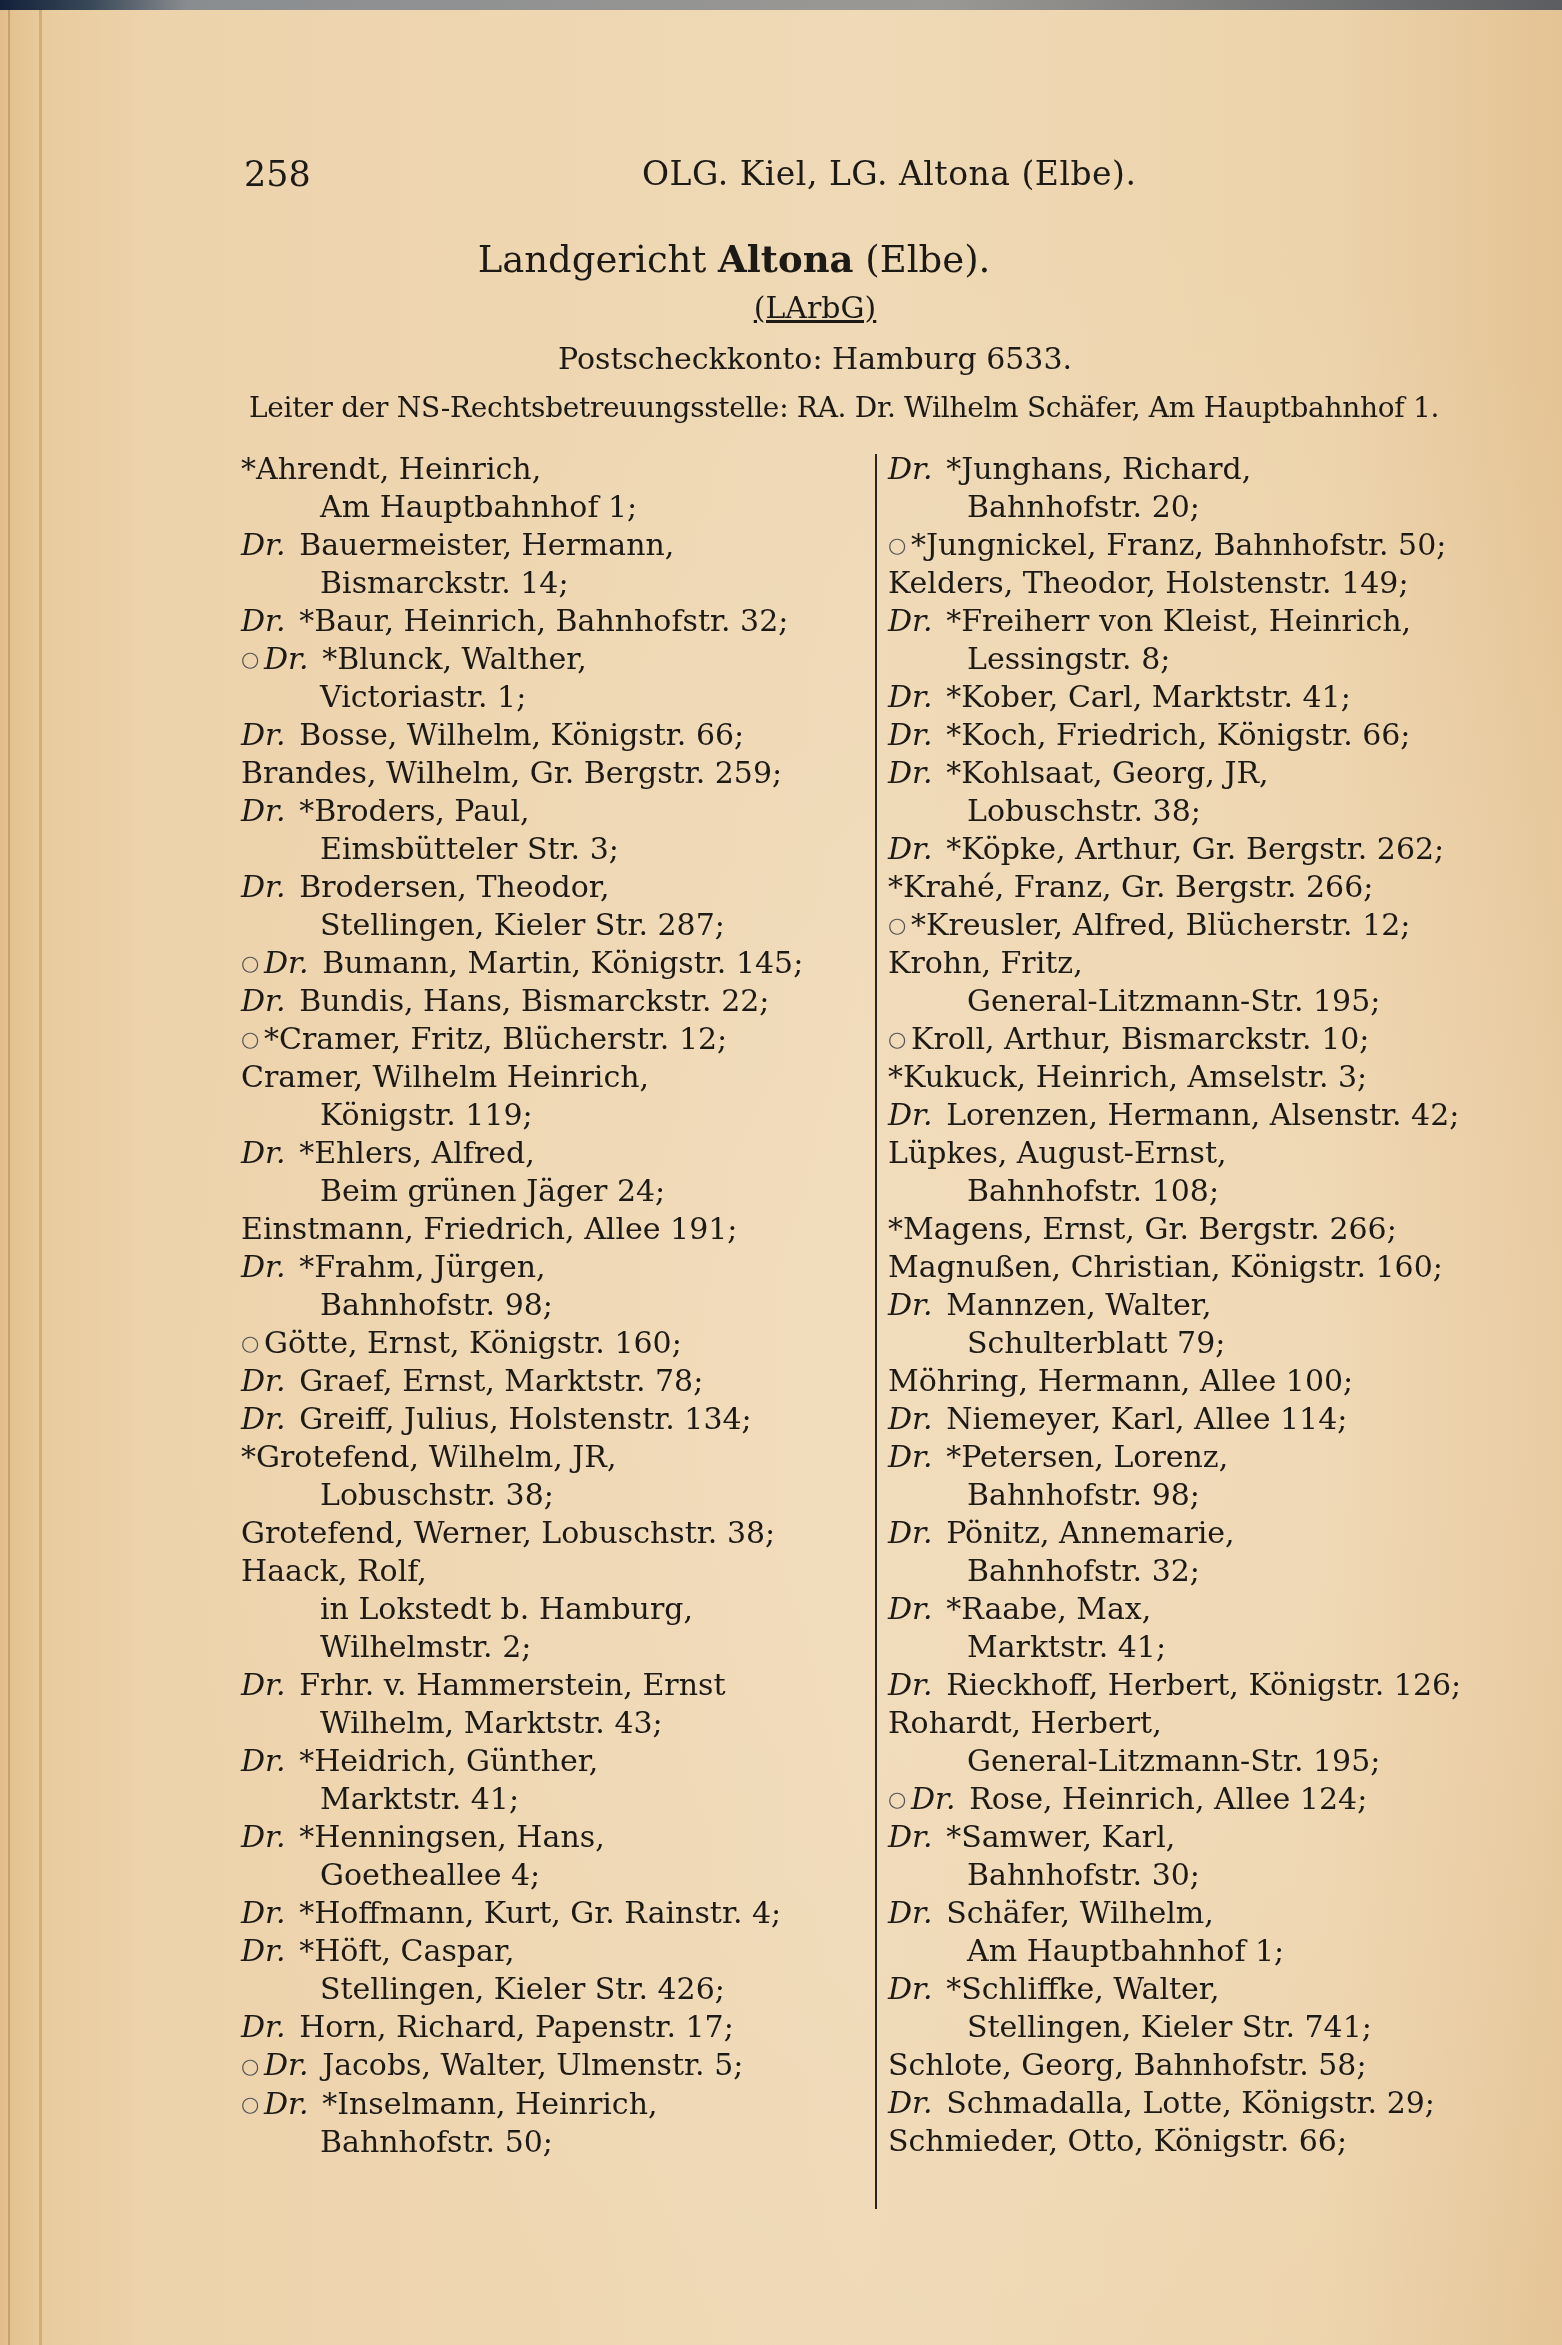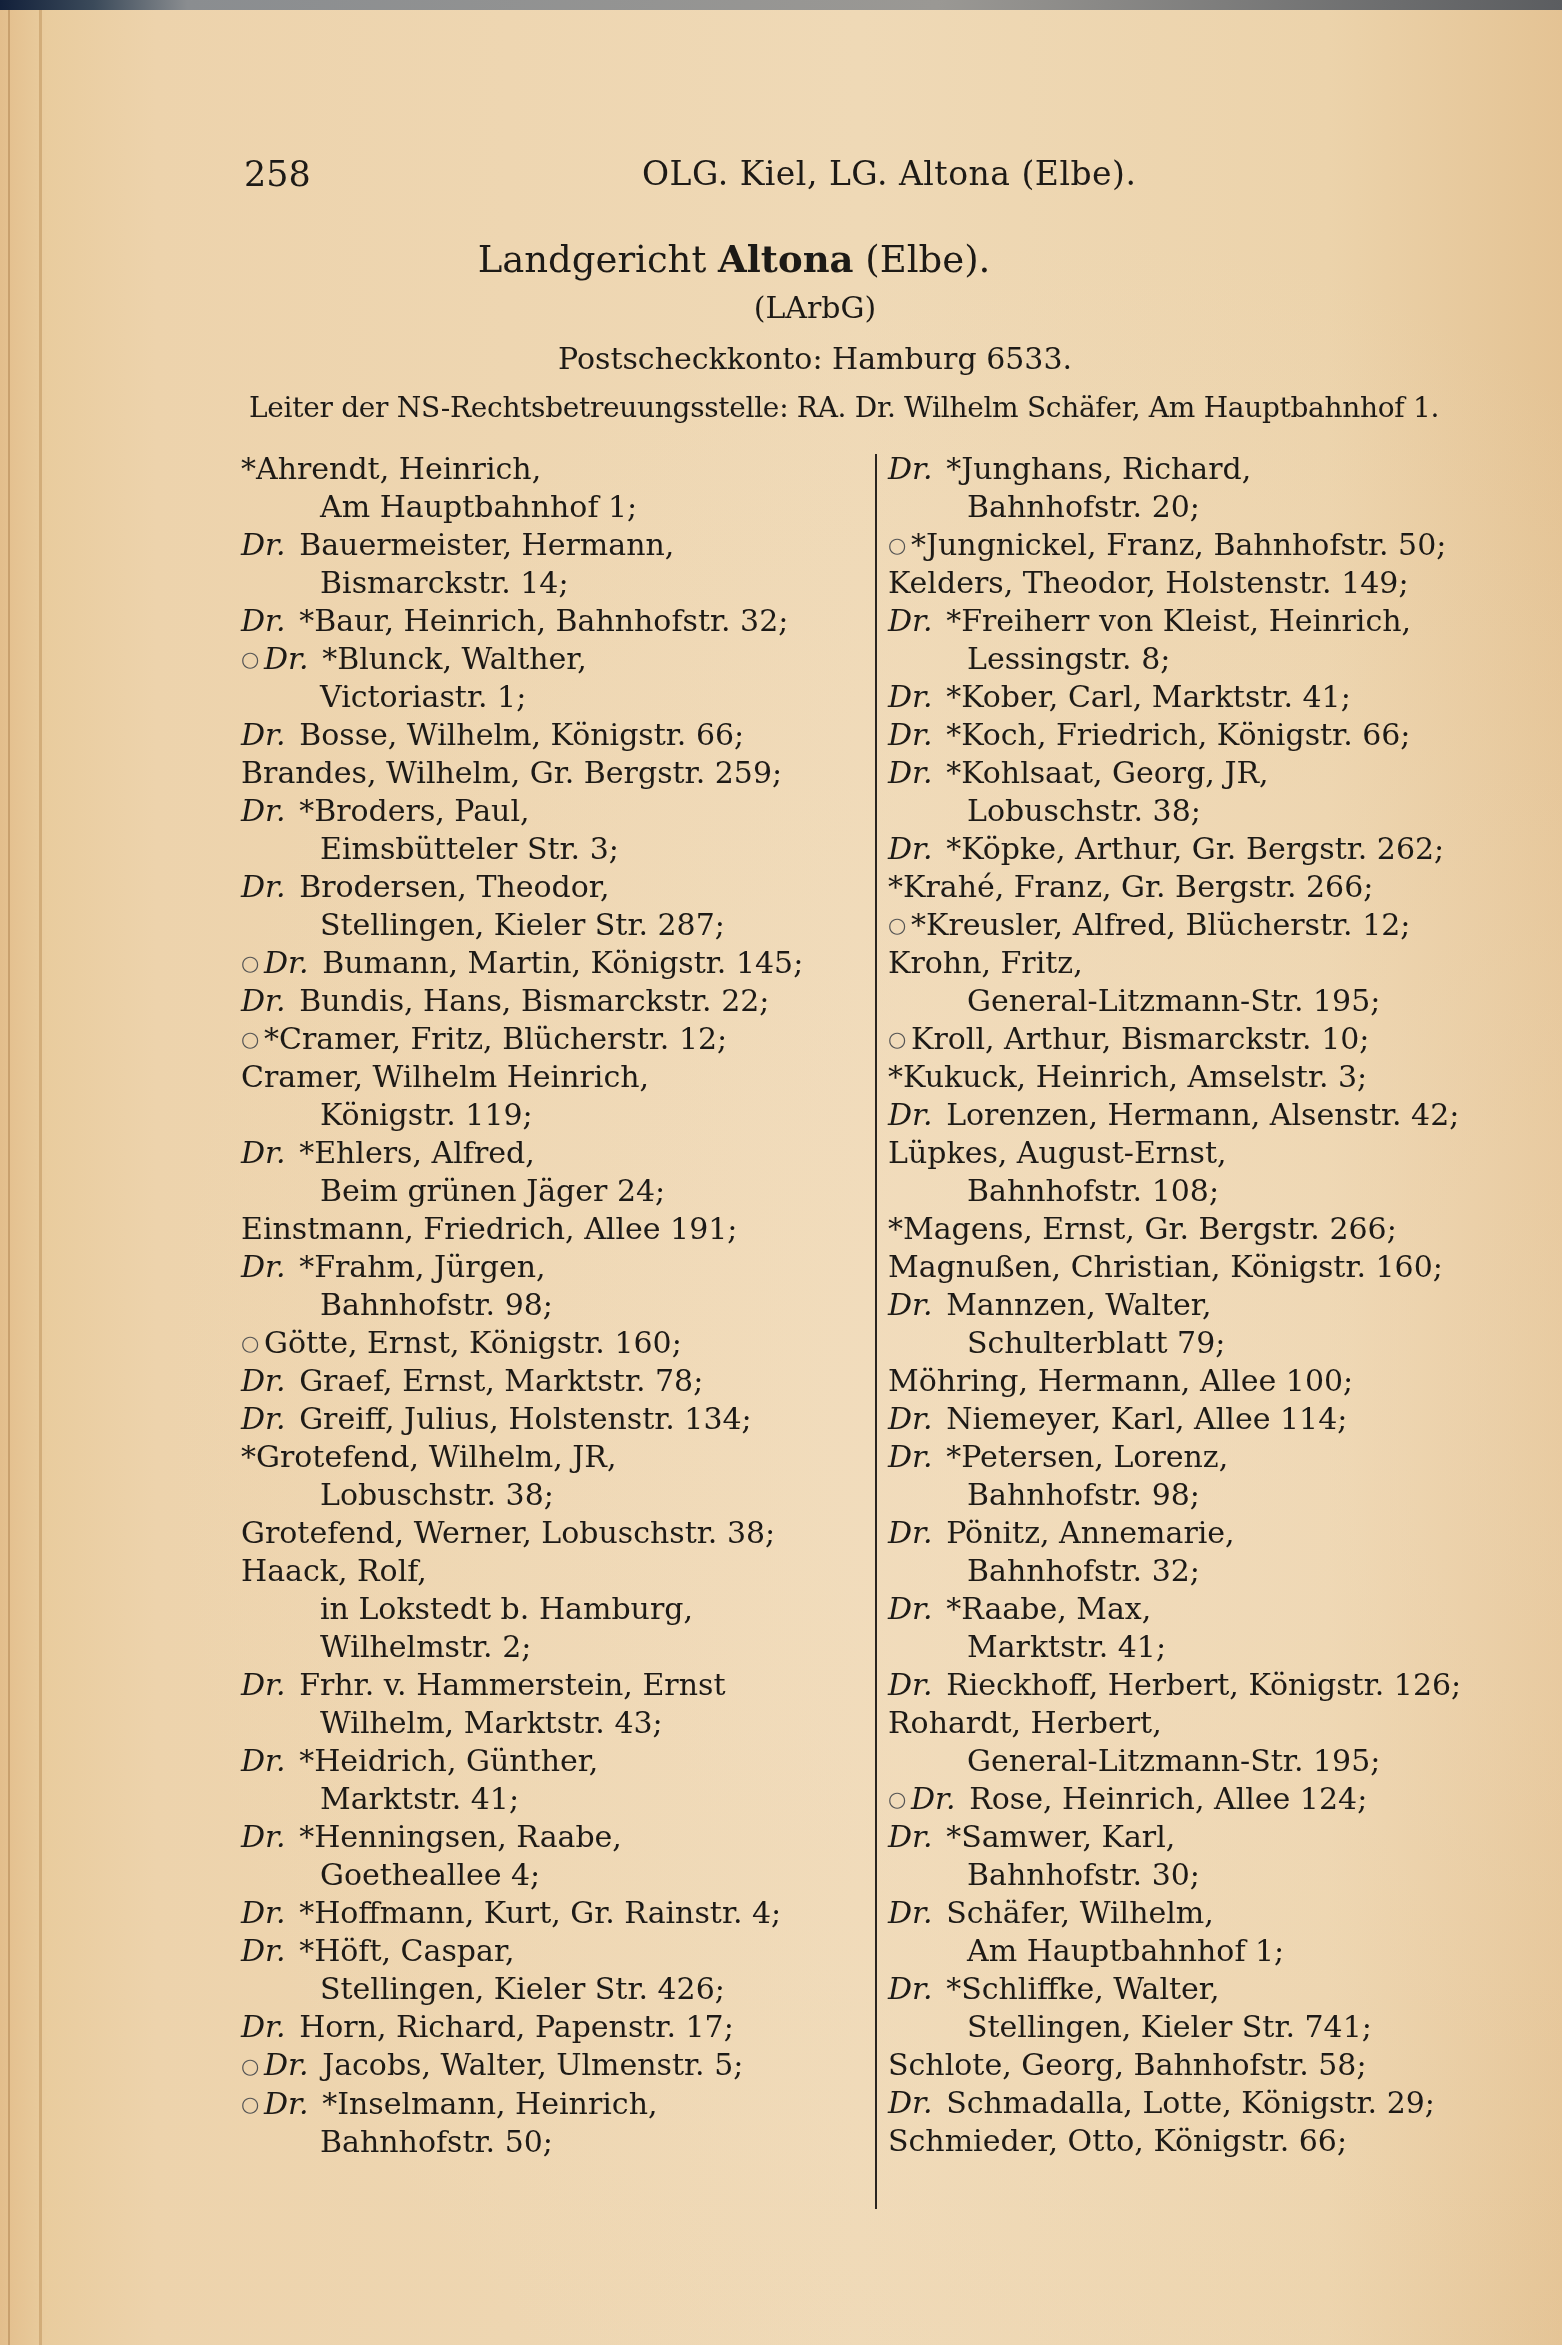--- a/index.html
+++ b/index.html
@@ -20,21 +20,21 @@
   }
   .gutter-line { position: absolute; left: 39px; top: 9.7px; width: 2.9px; height: 2336px; background: rgba(170,120,60,0.35); }
   .gutter-line2 { position: absolute; left: 7.7px; top: 9.7px; width: 1.9px; height: 2336px; background: rgba(150,100,50,0.35); }
 
   .running-head { position: absolute; top: 154px; left: 0; width: 1374px; height: 48px; }
   .page-number { position: absolute; left: 244px; top: 0; font-size: 35px; }
   .running-title { position: absolute; left: 642px; top: 0; font-size: 33px; letter-spacing: 0.5px; }
 
   .court-title { position: absolute; top: 237px; left: 0; width: 1400px; text-align: center; font-size: 37px; padding-left: 68px; box-sizing: border-box; }
   .court-title .bold { font-weight: bold; }
-  .court-sub { position: absolute; top: 290px; left: 0; width: 1562px; text-align: center; font-size: 30px; padding-left: 68px; box-sizing: border-box; }
+  .court-sub { position: absolute; top: 290px; left: 0; width: 1562px; text-align: center; font-size: 30px; padding-left: 68px; box-sizing: border-box; text-decoration: underline; }
   .postcheck { position: absolute; top: 341px; left: 0; width: 1562px; text-align: center; font-size: 30px; padding-left: 68px; box-sizing: border-box; }
   .leader { position: absolute; top: 391px; left: 249px; width: 1274px; font-size: 28px; white-space: nowrap; letter-spacing: -0.3px; }
 
   .column { position: absolute; top: 450px; font-size: 30px; line-height: 38px; }
   .col-left { left: 241px; width: 628px; }
   .col-right { left: 888px; width: 628px; }
   .divider { position: absolute; left: 875px; top: 454px; width: 1.9px; height: 1755px; background: #2a2520; }
 
   .entry { display: block; white-space: nowrap; }
   .entry .line2 { display: block; padding-left: 79px; }
@@ -80,21 +80,21 @@
     <span class="entry"><span><span>Einstmann, Friedrich, Allee 191;</span></span></span>
     <span class="entry"><span><span class="dr">Dr.</span><span>*Frahm, Jürgen,</span></span><span class="line2">Bahnhofstr. 98;</span></span>
     <span class="entry"><span><span class="mark">○</span><span>Götte, Ernst, Königstr. 160;</span></span></span>
     <span class="entry"><span><span class="dr">Dr.</span><span>Graef, Ernst, Marktstr. 78;</span></span></span>
     <span class="entry"><span><span class="dr">Dr.</span><span>Greiff, Julius, Holstenstr. 134;</span></span></span>
     <span class="entry"><span><span>*Grotefend, Wilhelm, JR,</span></span><span class="line2">Lobuschstr. 38;</span></span>
     <span class="entry"><span><span>Grotefend, Werner, Lobuschstr. 38;</span></span></span>
     <span class="entry"><span><span>Haack, Rolf,</span></span><span class="line2">in Lokstedt b. Hamburg,</span><span class="line2">Wilhelmstr. 2;</span></span>
     <span class="entry"><span><span class="dr">Dr.</span><span>Frhr. v. Hammerstein, Ernst</span></span><span class="line2">Wilhelm, Marktstr. 43;</span></span>
     <span class="entry"><span><span class="dr">Dr.</span><span>*Heidrich, Günther,</span></span><span class="line2">Marktstr. 41;</span></span>
-    <span class="entry"><span><span class="dr">Dr.</span><span>*Henningsen, Raabe,</span></span><span class="line2">Goetheallee 4;</span></span>
+    <span class="entry"><span><span class="dr">Dr.</span><span>*Henningsen, Hans,</span></span><span class="line2">Goetheallee 4;</span></span>
     <span class="entry"><span><span class="dr">Dr.</span><span>*Hoffmann, Kurt, Gr. Rainstr. 4;</span></span></span>
     <span class="entry"><span><span class="dr">Dr.</span><span>*Höft, Caspar,</span></span><span class="line2">Stellingen, Kieler Str. 426;</span></span>
     <span class="entry"><span><span class="dr">Dr.</span><span>Horn, Richard, Papenstr. 17;</span></span></span>
     <span class="entry"><span><span class="mark">○</span><span class="dr">Dr.</span><span>Jacobs, Walter, Ulmenstr. 5;</span></span></span>
     <span class="entry"><span><span class="mark">○</span><span class="dr">Dr.</span><span>*Inselmann, Heinrich,</span></span><span class="line2">Bahnhofstr. 50;</span></span>
   </div>
 <div class="divider"></div>
 <div class="column col-right" id="col-right">
     <span class="entry"><span><span class="dr">Dr.</span><span>*Junghans, Richard,</span></span><span class="line2">Bahnhofstr. 20;</span></span>
     <span class="entry"><span><span class="mark">○</span><span>*Jungnickel, Franz, Bahnhofstr. 50;</span></span></span>

